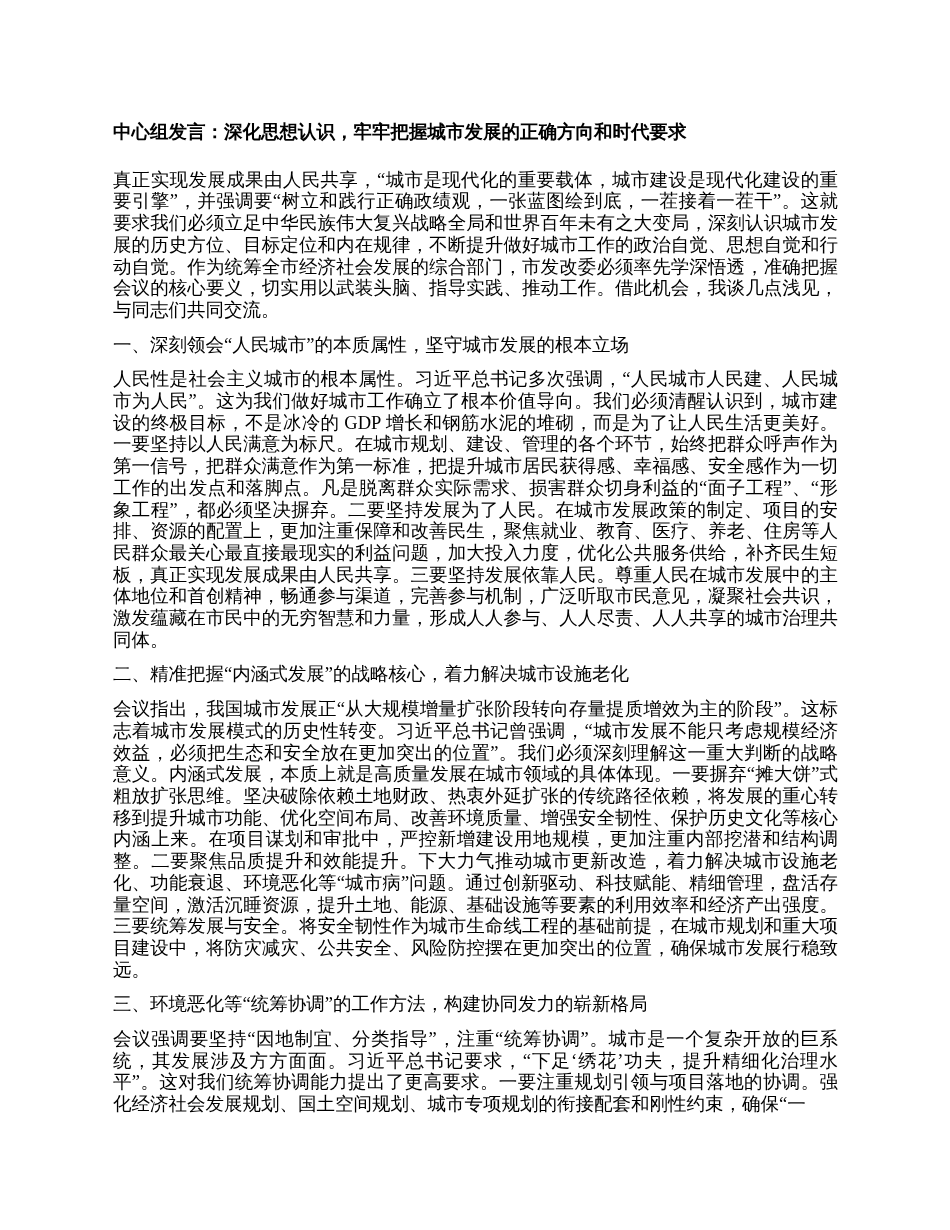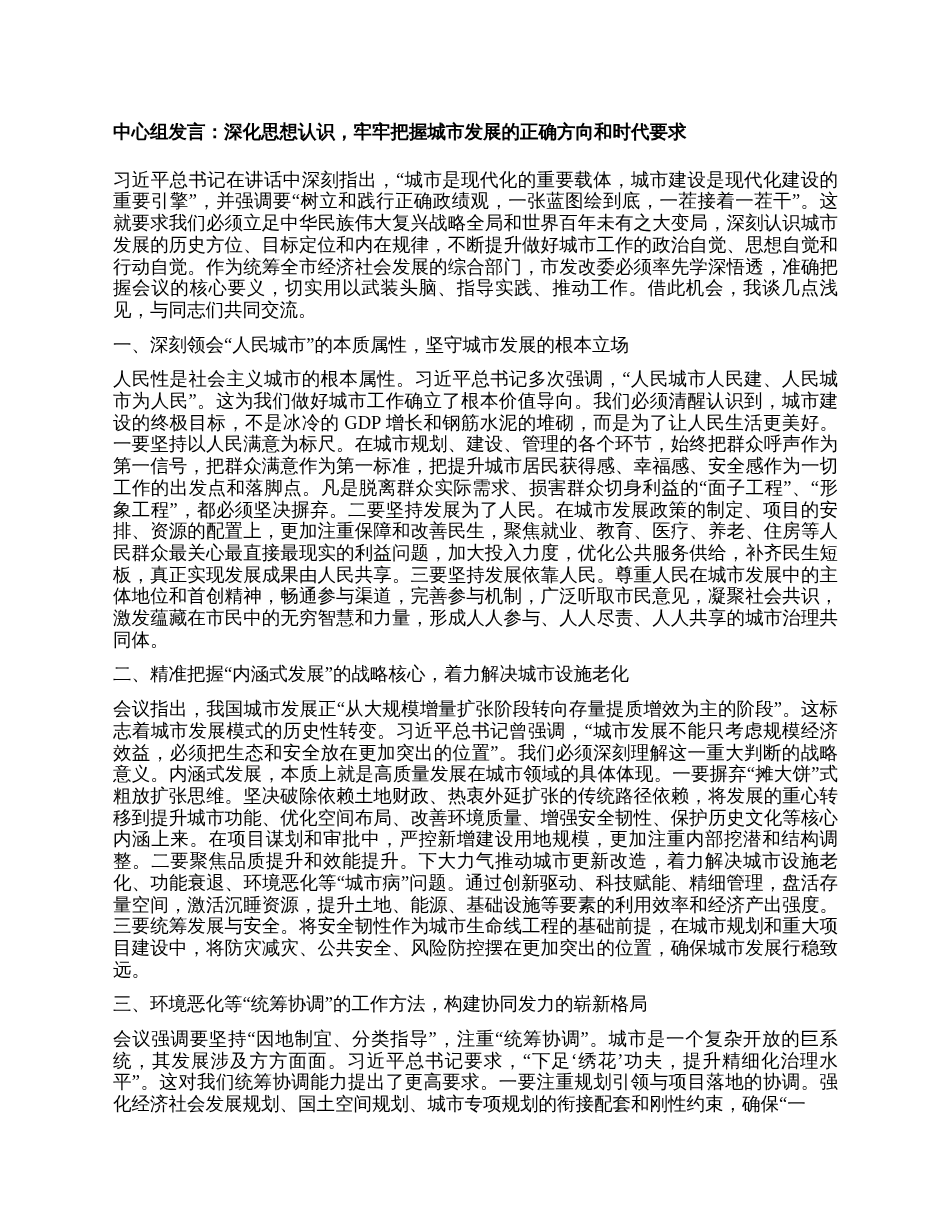--- a/index.html
+++ b/index.html
@@ -39,21 +39,21 @@
   }
   .para:last-child { margin-bottom: 8px; }
 </style>
 </head>
 <body>
 
 <div class="page">
   <p class="doc-title">中心组发言：深化思想认识，牢牢把握城市发展的正确方向和时代要求</p>
 
 
-  <p class="para">习近平总书记在讲话中深刻指出，“城市是现代化的重要载体，城市建设是现代化建设的重要引擎”，并强调要“树立和践行正确政绩观，一张蓝图绘到底，一茬接着一茬干”。这就要求我们必须立足中华民族伟大复兴战略全局和世界百年未有之大变局，深刻认识城市发展的历史方位、目标定位和内在规律，不断提升做好城市工作的政治自觉、思想自觉和行动自觉。作为统筹全市经济社会发展的综合部门，市发改委必须率先学深悟透，准确把握会议的核心要义，切实用以武装头脑、指导实践、推动工作。借此机会，我谈几点浅见，与同志们共同交流。</p>
+  <p class="para">真正实现发展成果由人民共享，“城市是现代化的重要载体，城市建设是现代化建设的重要引擎”，并强调要“树立和践行正确政绩观，一张蓝图绘到底，一茬接着一茬干”。这就要求我们必须立足中华民族伟大复兴战略全局和世界百年未有之大变局，深刻认识城市发展的历史方位、目标定位和内在规律，不断提升做好城市工作的政治自觉、思想自觉和行动自觉。作为统筹全市经济社会发展的综合部门，市发改委必须率先学深悟透，准确把握会议的核心要义，切实用以武装头脑、指导实践、推动工作。借此机会，我谈几点浅见，与同志们共同交流。</p>
 
   <p class="para heading">一、深刻领会“人民城市”的本质属性，坚守城市发展的根本立场</p>
 
   <p class="para">人民性是社会主义城市的根本属性。习近平总书记多次强调，“人民城市人民建、人民城市为人民”。这为我们做好城市工作确立了根本价值导向。我们必须清醒认识到，城市建设的终极目标，不是冰冷的 GDP 增长和钢筋水泥的堆砌，而是为了让人民生活更美好。一要坚持以人民满意为标尺。在城市规划、建设、管理的各个环节，始终把群众呼声作为第一信号，把群众满意作为第一标准，把提升城市居民获得感、幸福感、安全感作为一切工作的出发点和落脚点。凡是脱离群众实际需求、损害群众切身利益的“面子工程”、“形象工程”，都必须坚决摒弃。二要坚持发展为了人民。在城市发展政策的制定、项目的安排、资源的配置上，更加注重保障和改善民生，聚焦就业、教育、医疗、养老、住房等人民群众最关心最直接最现实的利益问题，加大投入力度，优化公共服务供给，补齐民生短板，真正实现发展成果由人民共享。三要坚持发展依靠人民。尊重人民在城市发展中的主体地位和首创精神，畅通参与渠道，完善参与机制，广泛听取市民意见，凝聚社会共识，激发蕴藏在市民中的无穷智慧和力量，形成人人参与、人人尽责、人人共享的城市治理共同体。</p>
 
   <p class="para heading">二、精准把握“内涵式发展”的战略核心，着力解决城市设施老化</p>
 
   <p class="para">会议指出，我国城市发展正“从大规模增量扩张阶段转向存量提质增效为主的阶段”。这标志着城市发展模式的历史性转变。习近平总书记曾强调，“城市发展不能只考虑规模经济效益，必须把生态和安全放在更加突出的位置”。我们必须深刻理解这一重大判断的战略意义。内涵式发展，本质上就是高质量发展在城市领域的具体体现。一要摒弃“摊大饼”式粗放扩张思维。坚决破除依赖土地财政、热衷外延扩张的传统路径依赖，将发展的重心转移到提升城市功能、优化空间布局、改善环境质量、增强安全韧性、保护历史文化等核心内涵上来。在项目谋划和审批中，严控新增建设用地规模，更加注重内部挖潜和结构调整。二要聚焦品质提升和效能提升。下大力气推动城市更新改造，着力解决城市设施老化、功能衰退、环境恶化等“城市病”问题。通过创新驱动、科技赋能、精细管理，盘活存量空间，激活沉睡资源，提升土地、能源、基础设施等要素的利用效率和经济产出强度。三要统筹发展与安全。将安全韧性作为城市生命线工程的基础前提，在城市规划和重大项目建设中，将防灾减灾、公共安全、风险防控摆在更加突出的位置，确保城市发展行稳致远。</p>
 
   <p class="para heading">三、环境恶化等“统筹协调”的工作方法，构建协同发力的崭新格局</p>

